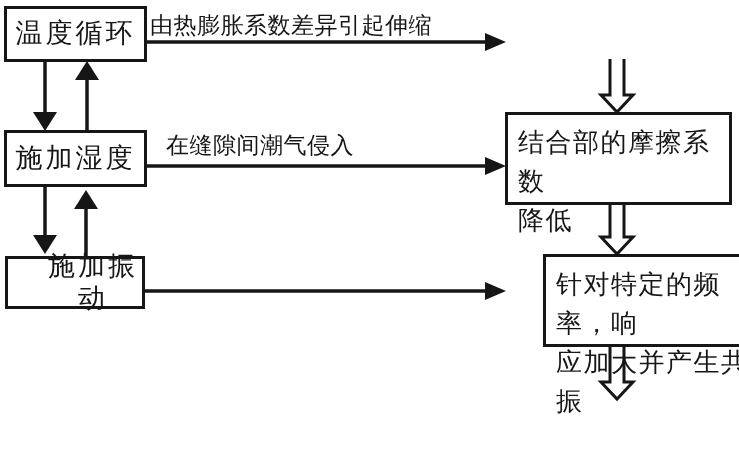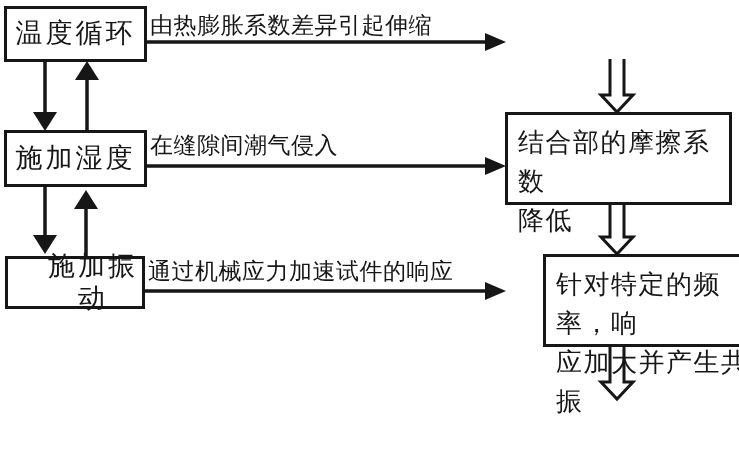--- a/index.html
+++ b/index.html
@@ -97,17 +97,16 @@
 
   <div class="node right multiline" style="left:505px;top:112px;width:227px;height:93px;font-size:26px;">结合部的摩擦系数
 降低</div>
 
   <div class="node right multiline" style="left:505px;top:254px;width:227px;height:93px;font-size:26px;margin-left:38px;">针对特定的频率，响
 应加大并产生共振</div>
 
 
   <div class="edge-label" style="left:150px;top:10px;width:350px;">由热膨胀系数差异引起伸缩</div>
 
-  <div class="edge-label" style="left:150px;top:130px;width:350px;">在缝隙间潮气侵入</div>
+  <div class="edge-label" style="left:166px;top:130px;width:350px;">在缝隙间潮气侵入</div>
 
-  <div class="edge-label" style="left:148px;top:256px;width:350px;">通过机械应力加速试件的响应</div>
 
 </div>
 
 </body></html>

